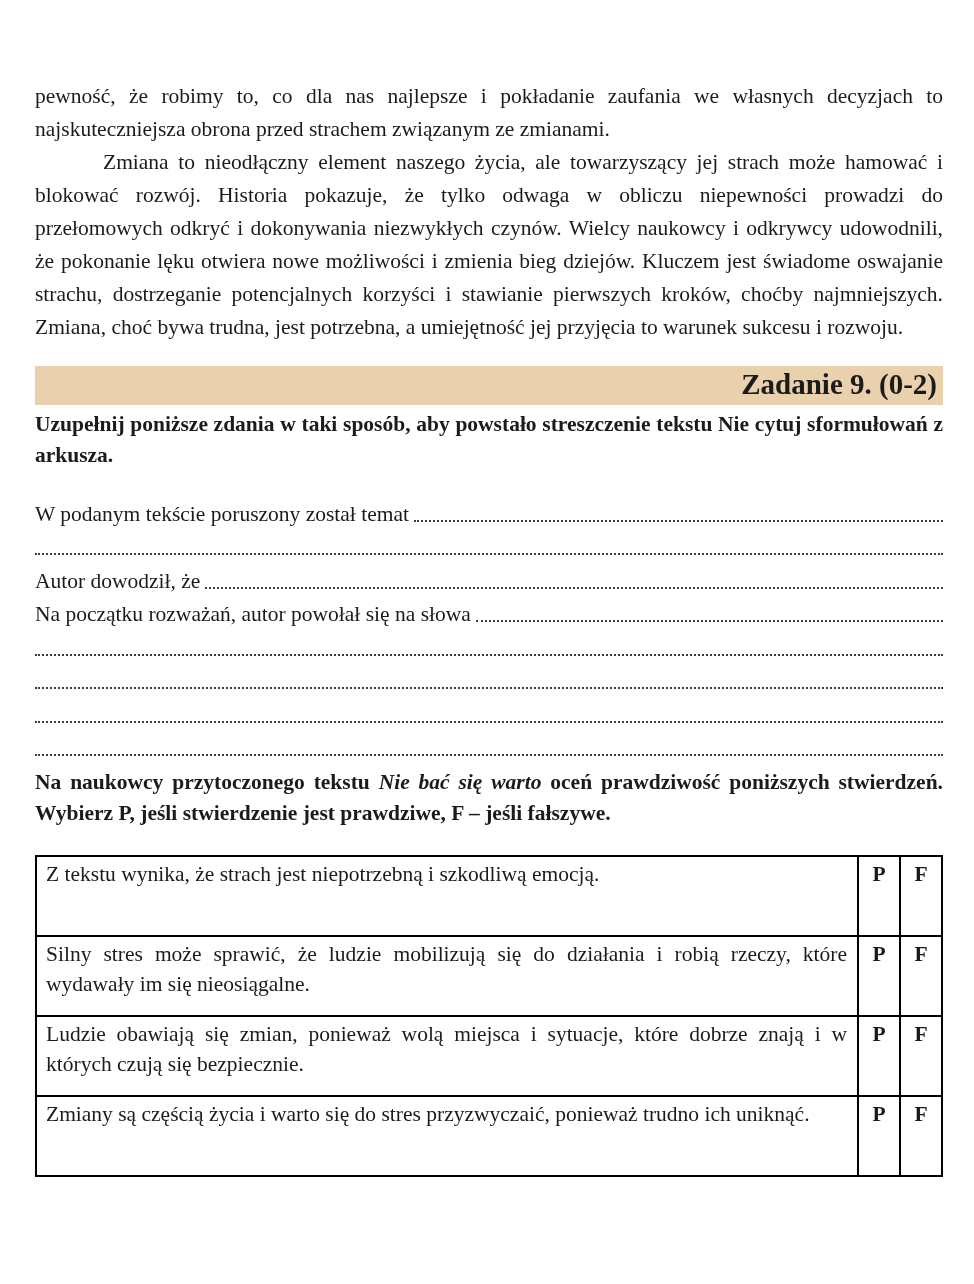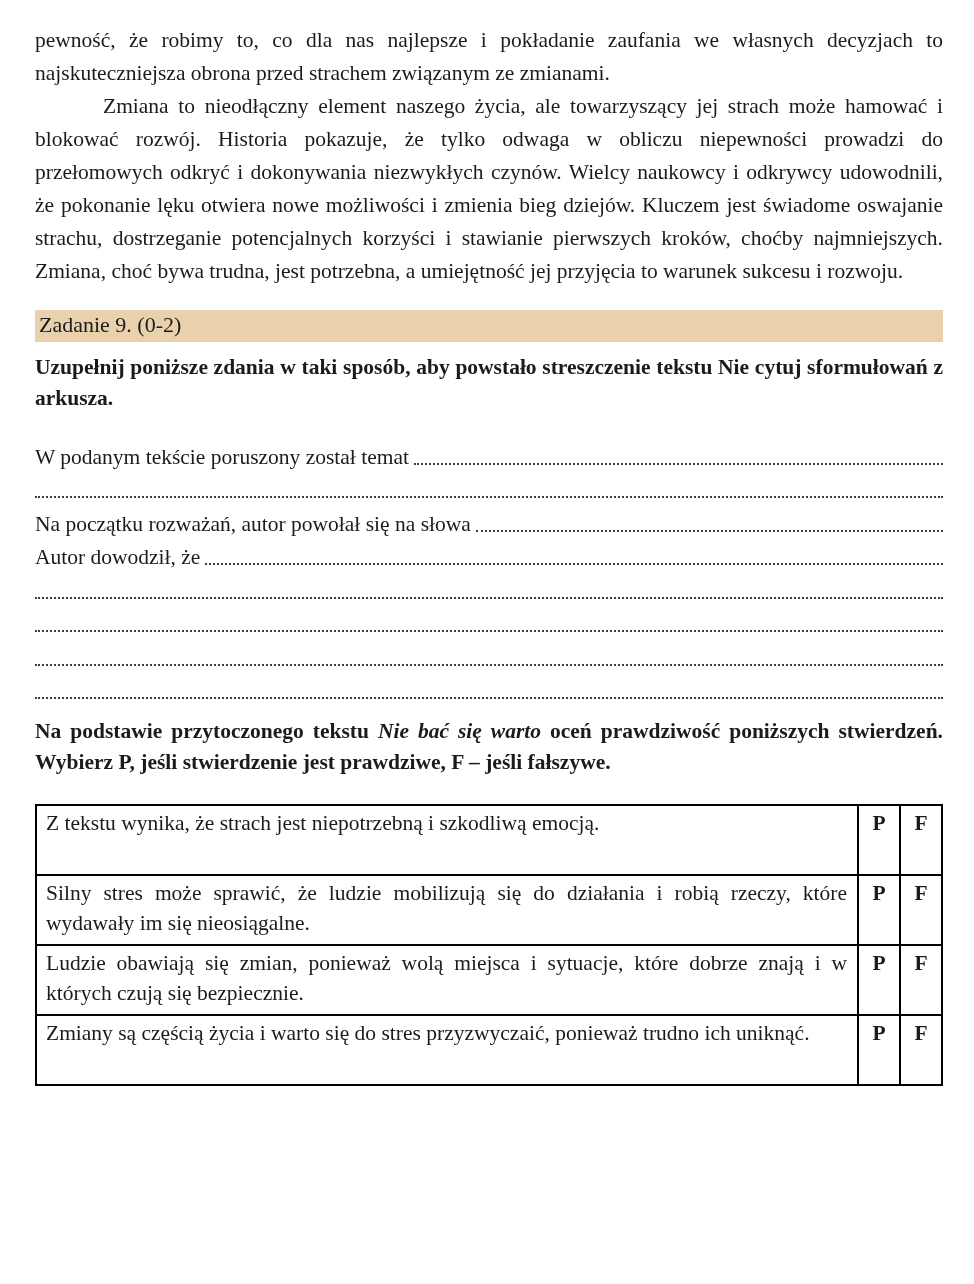--- a/index.html
+++ b/index.html
@@ -2,57 +2,58 @@
 <html lang="pl"><head>
 <meta charset="utf-8">
 <style>
   * { margin:0; padding:0; box-sizing:border-box; }
   html,body { background:#ffffff; }
   body {
     width:974px; height:1284px; overflow:hidden;
     font-family:"Liberation Serif","DejaVu Serif",serif;
     color:#1b1b1b;
   }
-  .page { padding:24px 31px 0 35px; }
+  .page { padding:80px 31px 0 35px; }
 
   .para {
     font-size:21.5px; line-height:33px; text-align:justify;
   }
   .para.p2 { text-indent:68px; }
 
   .task-header {
     margin-top:22px;
     background:#e8d1ac;
-    font-weight:normal; font-size:22px;
+    font-weight:bold; font-size:29px;
     padding:2px 6px 4px 4px;
+    text-align:right;
   }
   .task-header.second { margin-top:30px; }
 
   .instruction {
-    margin-top:10px;
+    margin-top:4px;
     font-weight:bold; font-size:21.5px; line-height:31px;
     text-align:justify;
   }
   .instruction .it { font-style:italic; }
 
   .blanks { margin-top:24px; }
   .blank-line { display:flex; align-items:flex-end; height:33.5px; font-size:21.5px; }
   .blank-label { white-space:nowrap; line-height:30px; padding-right:5px; }
   .leader { flex:1 1 auto; border-bottom:2px dotted #3e3e3e; margin-bottom:7px; }
 
   .tf-table {
     width:100%; border-collapse:collapse; margin-top:26px;
     table-layout:fixed;
   }
   .tf-table td {
     border:2px solid #000;
     font-size:21.5px; line-height:30px;
     vertical-align:top;
   }
-  td.stmt { text-align:justify; padding:2px 10px 2px 9px; height:70px; }
+  td.stmt { text-align:justify; padding:2px 10px 2px 9px; height:80px; }
   td.opt  { width:42px; text-align:center; font-weight:bold; padding-top:2px; }
 </style>
 </head>
 <body>
 
 <div class="page">
 
   <p class="para">pewność, że robimy to, co dla nas najlepsze i pokładanie zaufania we własnych decyzjach to najskuteczniejsza obrona przed strachem związanym ze zmianami.</p>
   <p class="para p2">Zmiana to nieodłączny element naszego życia, ale towarzyszący jej strach może hamować i blokować rozwój. Historia pokazuje, że tylko odwaga w obliczu niepewności prowadzi do przełomowych odkryć i dokonywania niezwykłych czynów. Wielcy naukowcy i odkrywcy udowodnili, że pokonanie lęku otwiera nowe możliwości i zmienia bieg dziejów. Kluczem jest świadome oswajanie strachu, dostrzeganie potencjalnych korzyści i stawianie pierwszych kroków, choćby najmniejszych. Zmiana, choć bywa trudna, jest potrzebna, a umiejętność jej przyjęcia to warunek sukcesu i rozwoju.</p>
 
@@ -61,42 +62,42 @@
 
   <div class="blanks">
     <div class="blank-line">
       <span class="blank-label">W podanym tekście poruszony został temat</span>
       <span class="leader"></span>
     </div>
     <div class="blank-line">
       <span class="leader"></span>
     </div>
     <div class="blank-line">
-      <span class="blank-label">Na początku rozważań, autor powołał się na słowa</span>
+      <span class="blank-label">Autor dowodził, że</span>
       <span class="leader"></span>
     </div>
     <div class="blank-line">
-      <span class="blank-label">Autor dowodził, że</span>
+      <span class="blank-label">Na początku rozważań, autor powołał się na słowa</span>
       <span class="leader"></span>
     </div>
     <div class="blank-line">
       <span class="leader"></span>
     </div>
     <div class="blank-line">
       <span class="leader"></span>
     </div>
     <div class="blank-line">
       <span class="leader"></span>
     </div>
     <div class="blank-line">
       <span class="leader"></span>
     </div>
   </div>
 
-  <div class="instruction"><span>Na podstawie przytoczonego tekstu </span><span class="it">Nie bać się warto</span><span> oceń prawdziwość poniższych stwierdzeń. Wybierz P, jeśli stwierdzenie jest prawdziwe, F – jeśli fałszywe.</span></div>
+  <div class="instruction"><span>Na naukowcy przytoczonego tekstu </span><span class="it">Nie bać się warto</span><span> oceń prawdziwość poniższych stwierdzeń. Wybierz P, jeśli stwierdzenie jest prawdziwe, F – jeśli fałszywe.</span></div>
 
   <table class="tf-table">
     <tbody>
       <tr>
         <td class="stmt">Z tekstu wynika, że strach jest niepotrzebną i szkodliwą emocją.</td>
         <td class="opt">P</td>
         <td class="opt">F</td>
       </tr>
       <tr>
         <td class="stmt">Silny stres może sprawić, że ludzie mobilizują się do działania i robią rzeczy, które wydawały im się nieosiągalne.</td>

